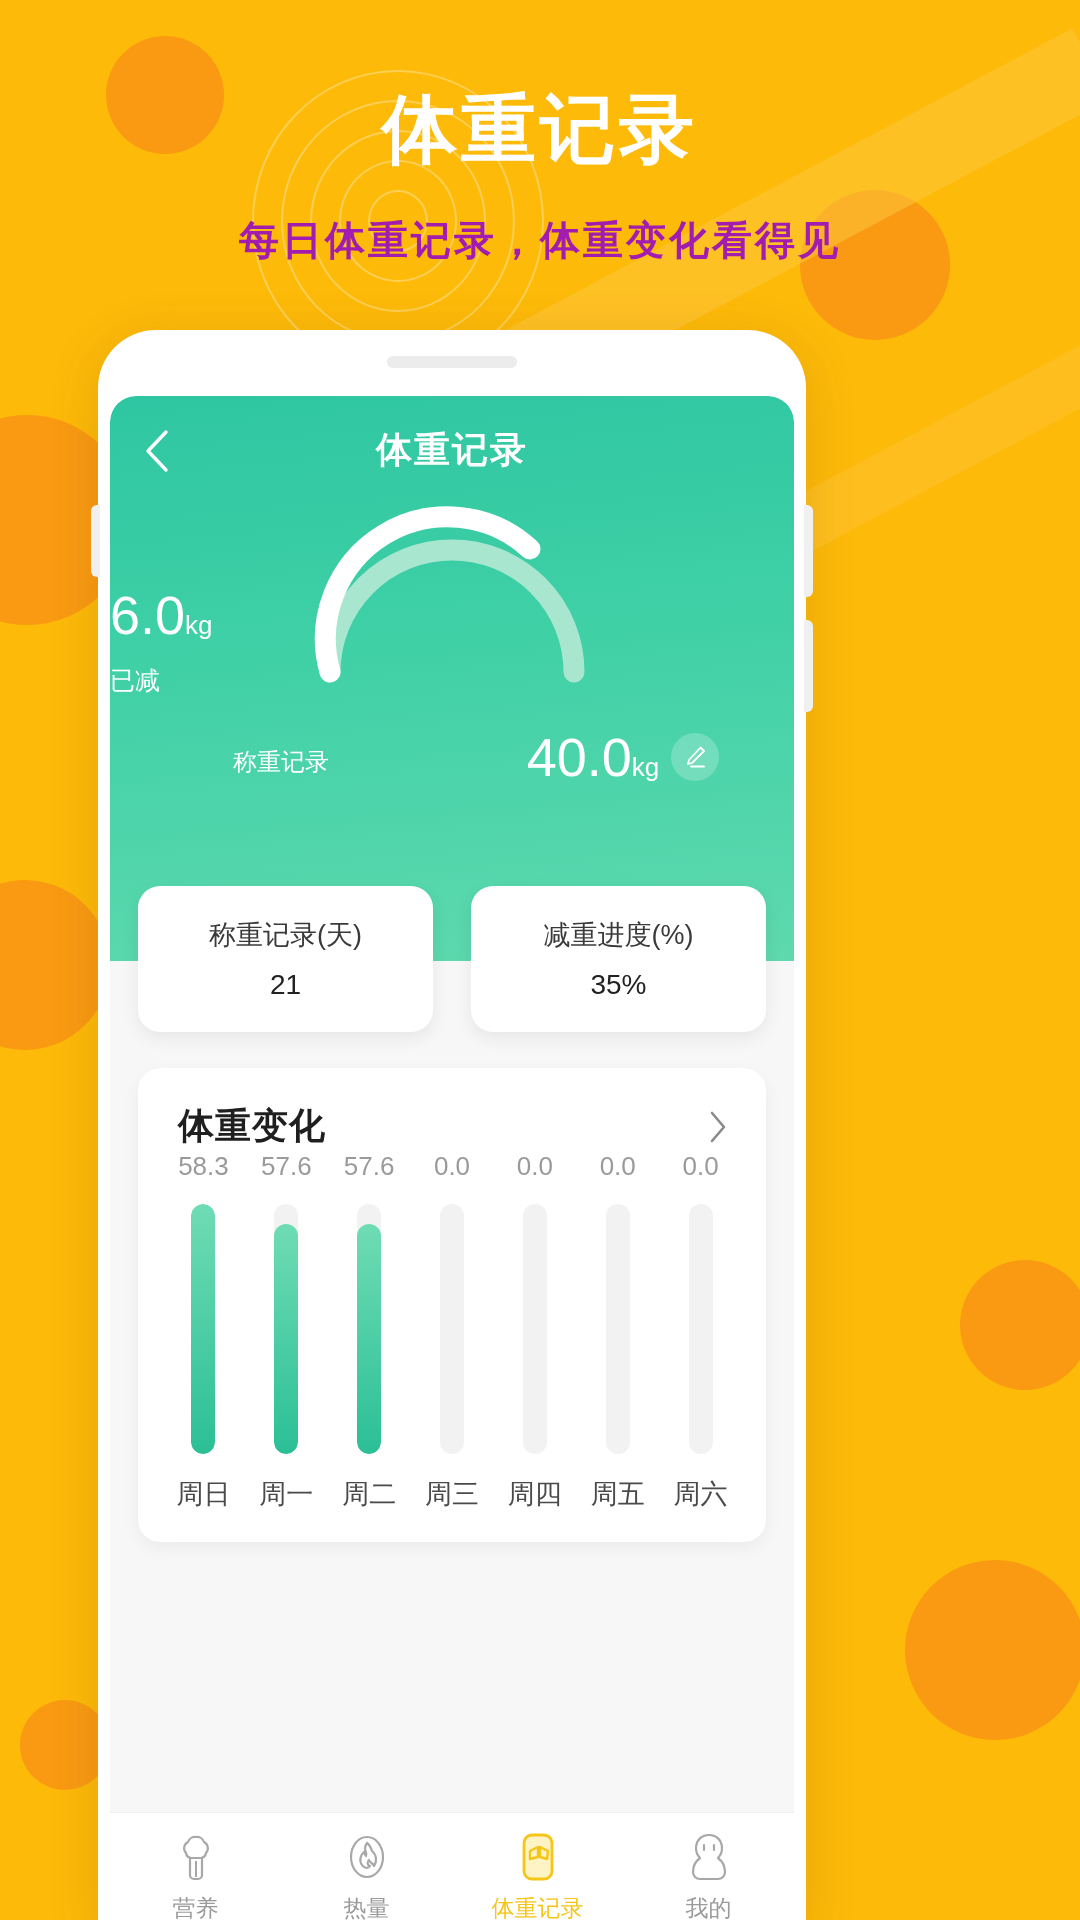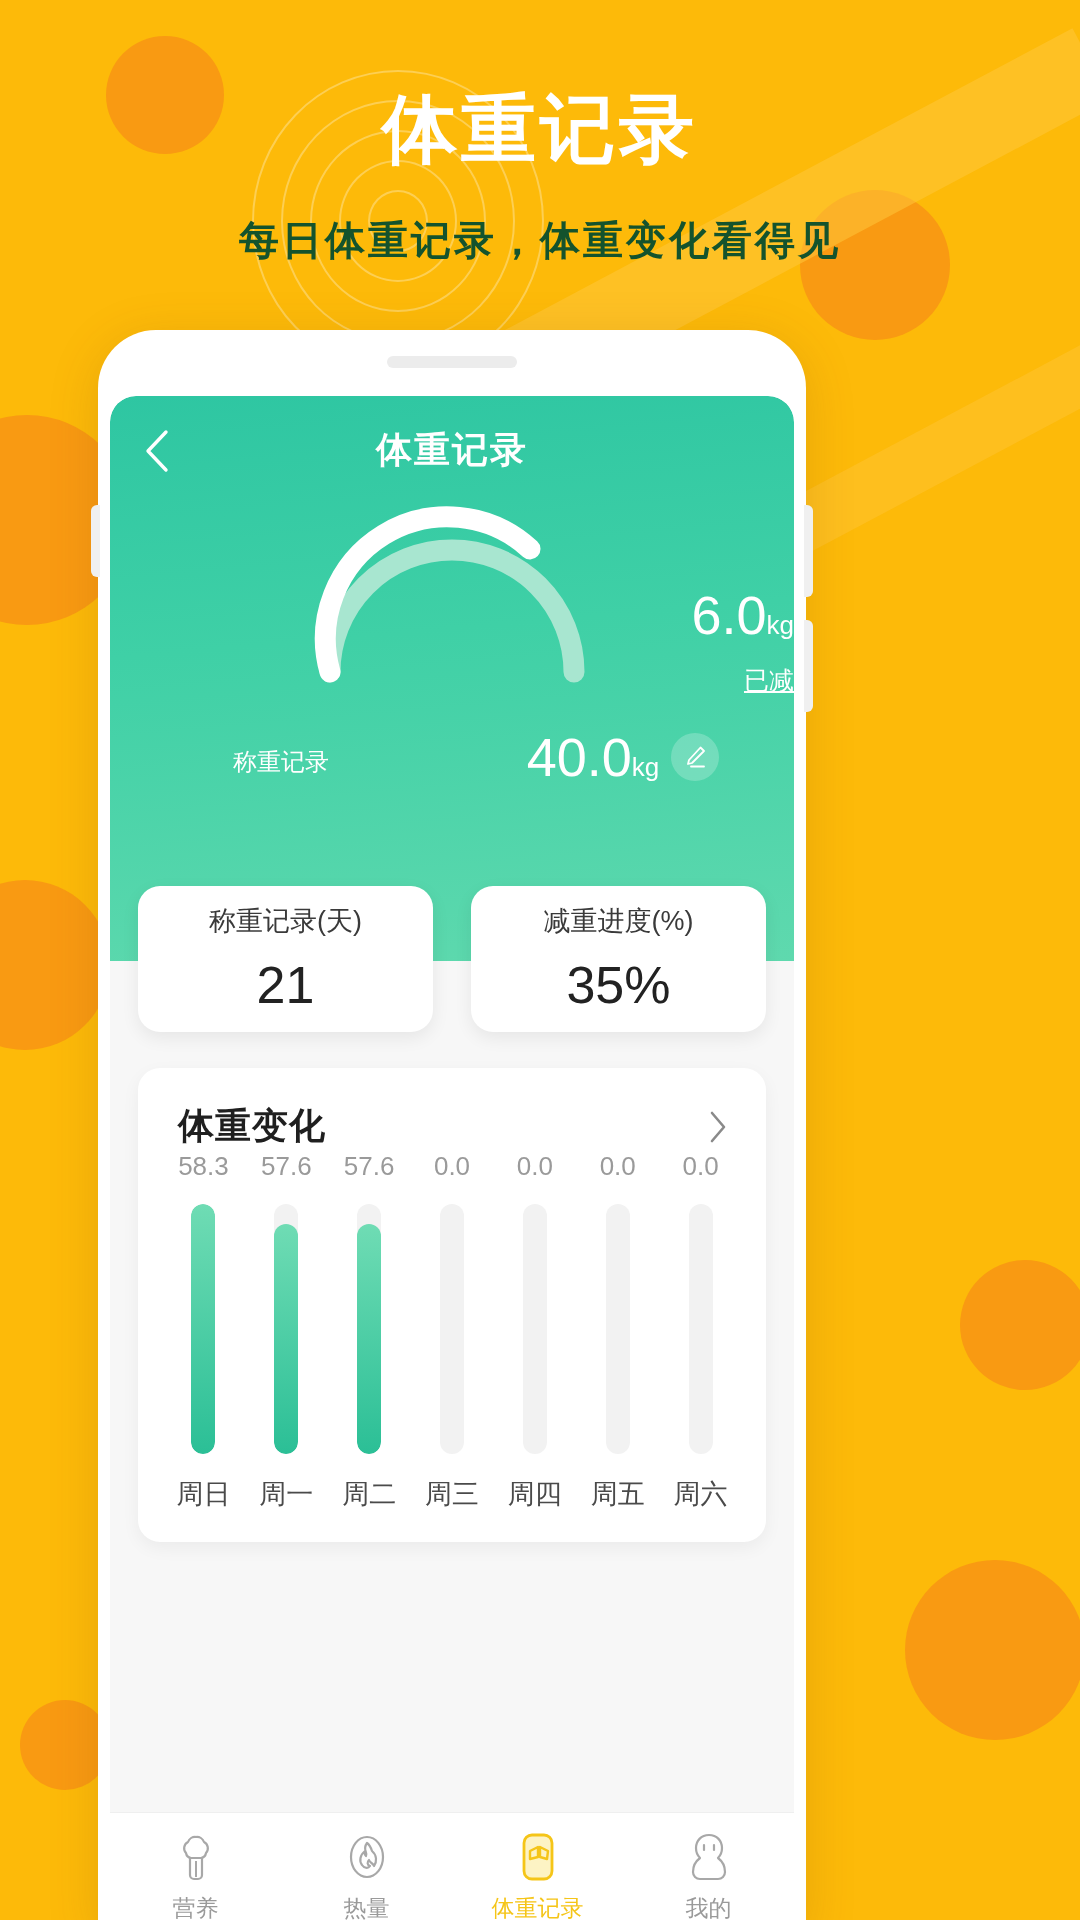--- a/index.html
+++ b/index.html
@@ -39,21 +39,21 @@
     border-radius:50%; left:50%; top:50%; transform:translate(-50%,-50%);
   }
 
   
   .hero { position:absolute; left:0; right:0; top:0; text-align:center; }
   .hero-title {
     margin-top:92px; font-size:75px; color:#fff; font-weight:700;
     letter-spacing:4px; line-height:1;
   }
   .hero-sub {
-    margin-top:46px; font-size:40px; color:#14532d; font-weight:700;
+    margin-top:46px; font-size:40px; color:#a21caf; font-weight:700;
     letter-spacing:3px;
   }
 
   
   .phone {
     position:absolute; left:98px; top:330px; width:708px; height:1600px;
     background:#fff; border-radius:58px 58px 0 0;
     box-shadow:0 10px 50px rgba(120,70,0,.18);
   }
   .phone-notch {
@@ -91,25 +91,25 @@
   }
   .nav-title {
     position:absolute; left:0; right:0; top:30px; text-align:center;
     color:#fff; font-size:36px; font-weight:700; letter-spacing:2px;
   }
 
   
   .gauge-wrap { position:relative; width:100%; height:200px; }
   .gauge { position:absolute; left:50%; top:-6px; transform:translateX(-50%); }
   .gauge-text {
-    position:absolute; left:0; right:0; top:86px; text-align:right; color:#fff;
+    position:absolute; left:0; right:0; top:86px; text-align:left; color:#fff;
   }
   .gauge-val { font-size:54px; font-weight:400; line-height:1; }
   .gauge-val .unit { font-size:26px; }
-  .gauge-label { margin-top:22px; font-size:25px;text-decoration:underline; }
+  .gauge-label { margin-top:22px; font-size:25px; }
 
   
   .weights {
     position:relative; margin-top:28px; display:flex; padding:0 0 0 0;
   }
   .wcol { flex:1; text-align:center; color:#fff; }
   .wrow { display:flex; align-items:center; justify-content:center; gap:12px; }
   .wval { font-size:54px; line-height:1; font-weight:400; }
   .wval .unit { font-size:26px; }
   .edit-btn {
@@ -124,21 +124,21 @@
   .stats {
     position:absolute; left:28px; right:28px; top:490px;
     display:flex; gap:38px; z-index:5;
   }
   .stat-card {
     flex:1; background:#fff; border-radius:22px; height:146px;
     box-shadow:0 6px 18px rgba(0,0,0,.07);
     display:flex; flex-direction:column; align-items:center; justify-content:center;
   }
   .stat-title { font-size:27px; color:#3a3a3a; }
-  .stat-value { font-size:52px; color:#222; margin-top:16px; }
+  .stat-value { font-size:28px; color:#222; margin-top:16px; }
 
   
   .chart-card {
     position:absolute; left:28px; right:28px; top:672px;
     background:#fff; border-radius:22px; padding:34px 0 30px;
     box-shadow:0 6px 18px rgba(0,0,0,.05);
   }
   .chart-head {
     display:flex; align-items:center; justify-content:space-between;
     padding:0 38px 0 40px;

